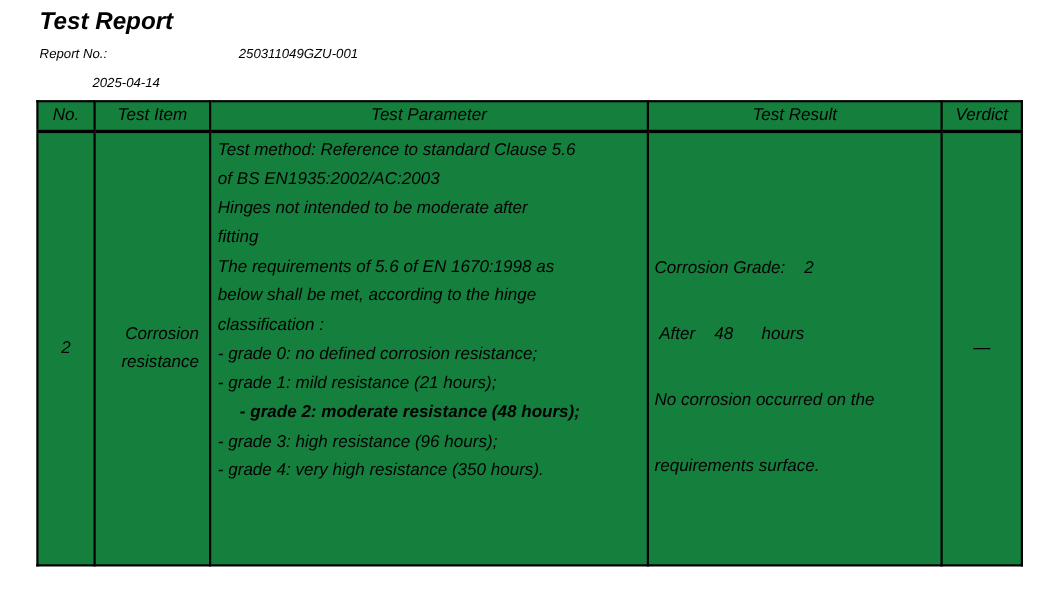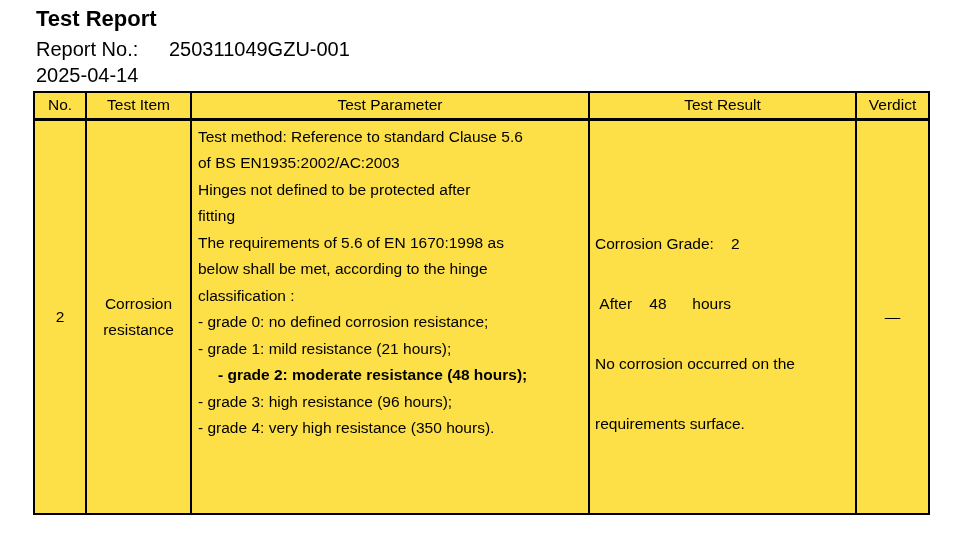--- a/index.html
+++ b/index.html
@@ -11,57 +11,59 @@
     height: 536px;
     font-family: "Liberation Sans", sans-serif;
     color: #000000;
     overflow: hidden;
   }
   .doc {
     position: relative;
     width: 957px;
     height: 536px;
     background: #ffffff;
+    font-style: italic;
   }
   .doc-title {
     margin: 0;
     padding: 6px 0 0 36px;
     font-size: 22px;
     font-weight: bold;
     line-height: 26px;
   }
   .info-block {
     margin: 7px 0 6px 36px;
-    font-size: 20px;
+    font-size: 12px;
   }
   .info-row {
     display: flex;
     align-items: baseline;
     line-height: 20px;
     margin-bottom: 6px;
   }
   .info-label {
     width: 133px;
     flex: 0 0 133px;
   }
   .info-value {
     white-space: pre;
+    margin-left: 48px;
   }
   table.report-table {
     border-collapse: collapse;
     margin-left: 33px;
     width: 895px;
     table-layout: fixed;
   }
   .report-table th,
   .report-table td {
     border: 2px solid #000000;
     font-size: 15.5px;
     font-weight: normal;
-    background: #fde047;
+    background: #15803d;
   }
   .report-table thead th {
     height: 27px;
     text-align: center;
     vertical-align: middle;
     border-bottom: 3px solid #000000;
     padding: 1px 2px;
   }
   .report-table tbody tr {
     height: 395px;
@@ -69,21 +71,21 @@
   .col-no      { width: 52px;  }
   .col-item    { width: 105px; }
   .col-param   { width: 398px; }
   .col-result  { width: 267px; }
   .col-verdict { width: 73px;  }
   td.cell-no {
     text-align: center;
     vertical-align: middle;
   }
   td.cell-item {
-    text-align: center;
+    text-align: right;
     vertical-align: middle;
     padding: 0 9px;
     line-height: 26px;
   }
   td.cell-param {
     vertical-align: top;
     padding: 3px 6px 0 6px;
   }
   .param-line {
     line-height: 26.5px;
@@ -141,21 +143,21 @@
         <th>Verdict</th>
       </tr>
     </thead>
     <tbody>
       <tr>
         <td class="cell-no">2</td>
         <td class="cell-item">Corrosion resistance</td>
         <td class="cell-param">
           <div class="param-line">Test method: Reference to standard Clause 5.6</div>
           <div class="param-line">of BS EN1935:2002/AC:2003</div>
-          <div class="param-line">Hinges not defined to be protected after</div>
+          <div class="param-line">Hinges not intended to be moderate after</div>
           <div class="param-line">fitting</div>
           <div class="param-line">The requirements of 5.6 of EN 1670:1998 as</div>
           <div class="param-line">below shall be met, according to the hinge</div>
           <div class="param-line">classification :</div>
           <div class="param-line">- grade 0: no defined corrosion resistance;</div>
           <div class="param-line">- grade 1: mild resistance (21 hours);</div>
           <div class="param-line bold">- grade 2: moderate resistance (48 hours);</div>
           <div class="param-line">- grade 3: high resistance (96 hours);</div>
           <div class="param-line">- grade 4: very high resistance (350 hours).</div>
         </td>

